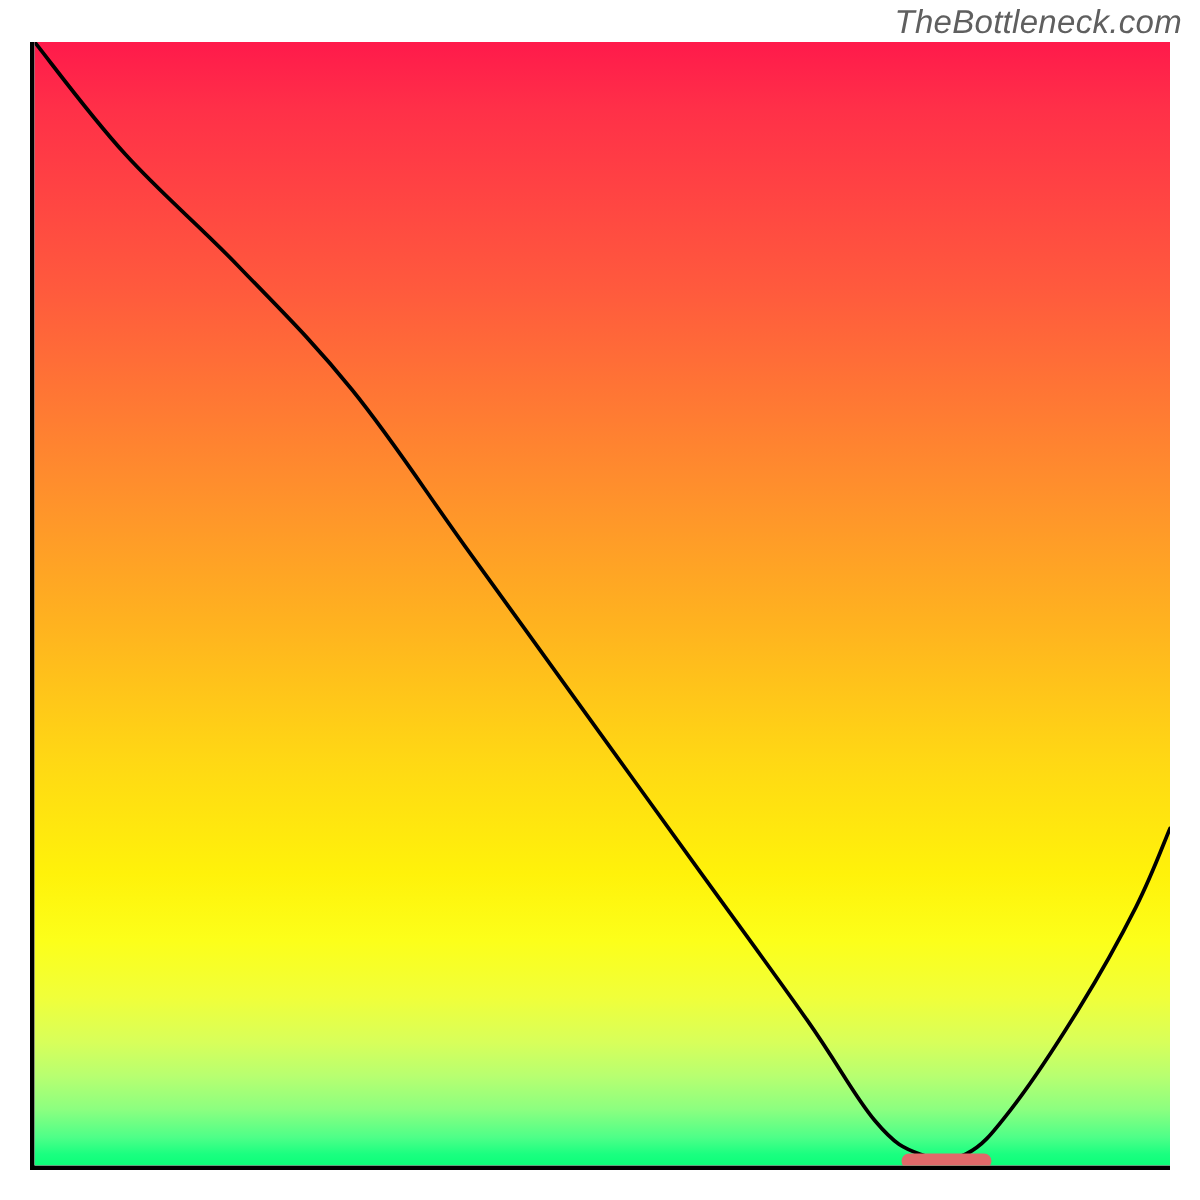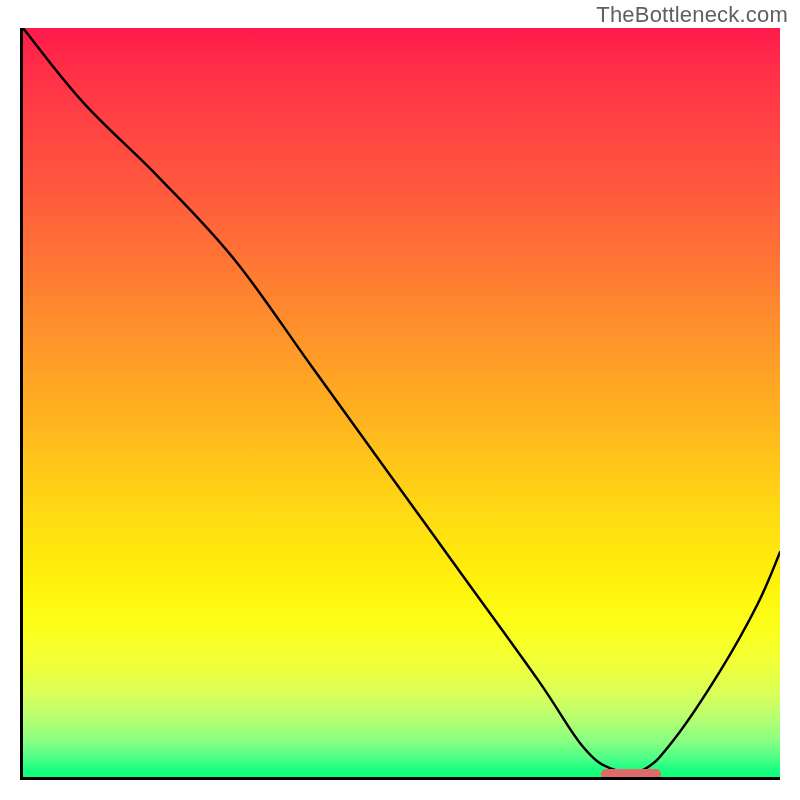--- a/index.html
+++ b/index.html
@@ -7,20 +7,21 @@
     padding: 0;
     width: 800px;
     height: 800px;
     background: #ffffff;
     font-family: Arial, Helvetica, sans-serif;
   }
   .container {
     position: relative;
     width: 800px;
     height: 800px;
+    font-style: italic;
   }
   .watermark {
     position: absolute;
     top: 2px;
     right: 12px;
     color: #5f5f5f;
     font-size: 22px;
     font-weight: 500;
     letter-spacing: 0.2px;
     z-index: 10;

